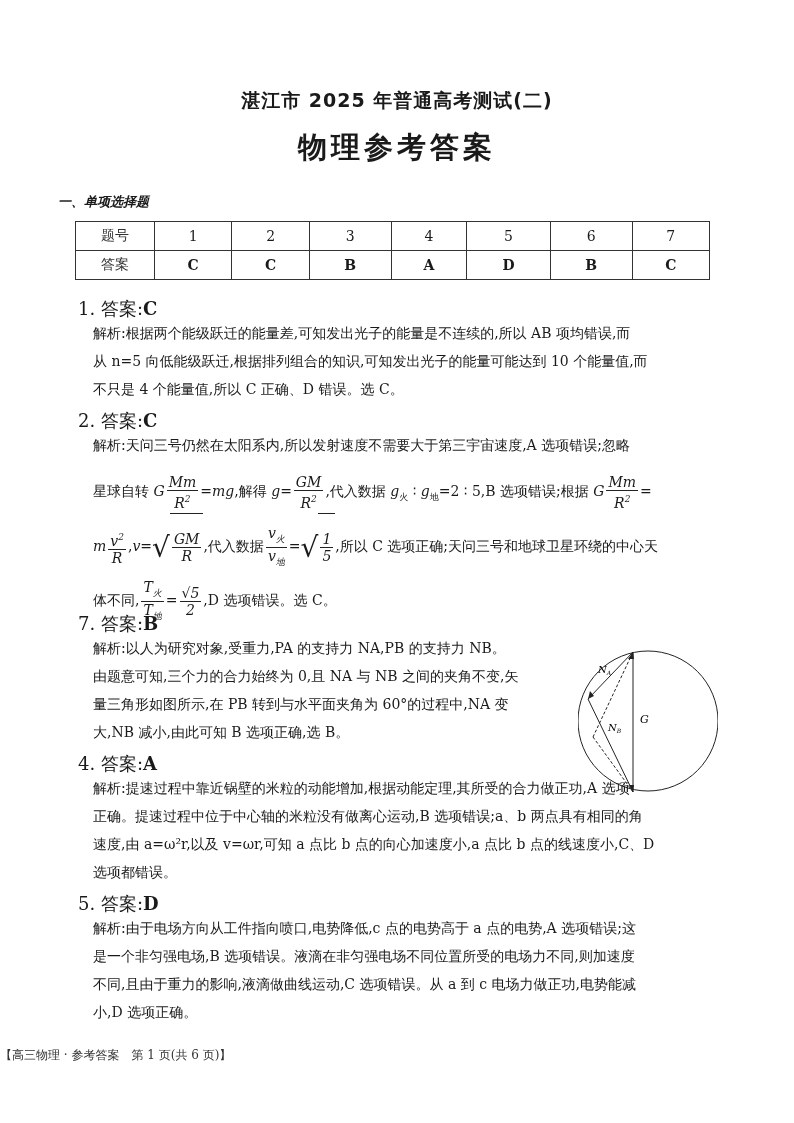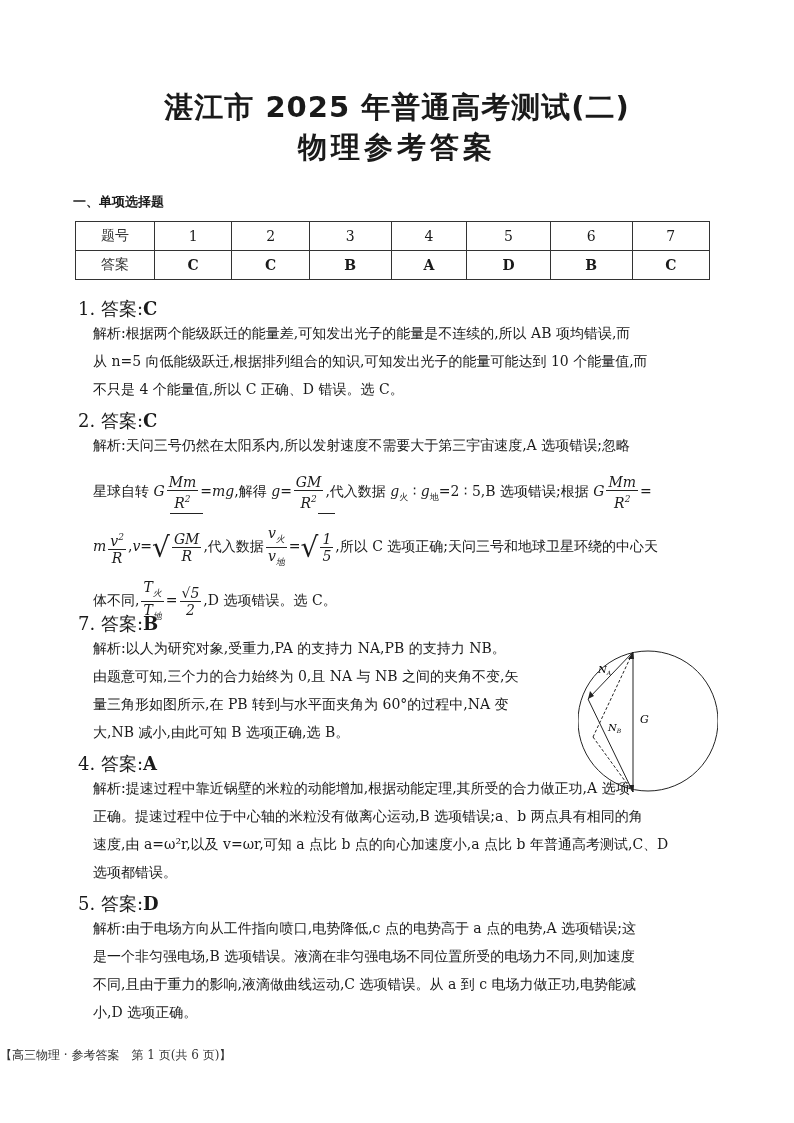--- a/index.html
+++ b/index.html
@@ -3,29 +3,29 @@
 <meta charset="utf-8">
 <style>
   html, body { margin: 0; padding: 0; background: #ffffff; }
   body {
     width: 794px; height: 1123px; position: relative; overflow: hidden;
     font-family: "DejaVu Serif", "Liberation Serif", serif;
     color: #1a1a1a;
   }
   .title1 {
     position: absolute; top: 88px; left: 0; width: 794px; text-align: center;
-    font-family: "DejaVu Sans", sans-serif; font-size: 29px; font-weight: bold; letter-spacing: 1px;
+    font-family: "DejaVu Sans", sans-serif; font-size: 19px; font-weight: bold; letter-spacing: 1px;
   }
   .title2 {
     position: absolute; top: 128px; left: 0; width: 794px; text-align: center;
     font-family: "DejaVu Sans", sans-serif; font-size: 29px; font-weight: bold; letter-spacing: 4px;
   }
   .section-head {
-    position: absolute; top: 193px; left: 73px;
-    font-family: "DejaVu Sans", sans-serif; font-size: 13px; font-weight: bold;
+    position: absolute; top: 193px; left: 58px;
+    font-family: "DejaVu Sans", sans-serif; font-size: 13px; font-weight: bold; font-style: italic;
   }
   table.ans {
     position: absolute; top: 221px; left: 75px; width: 635px;
     border-collapse: collapse; font-size: 14px;
   }
   table.ans td {
     border: 1px solid #333; height: 28px; text-align: center; padding: 0;
   }
   table.ans { border: 1.5px solid #222; }
   table.ans td.head { width: 78px; font-family: "DejaVu Serif", serif; color: #333; }
@@ -127,21 +127,21 @@
   <text x="20" y="36" font-size="10" font-style="italic" font-family="DejaVu Serif, serif">N<tspan font-size="6" dy="2">A</tspan></text>
   <text x="30" y="94" font-size="10" font-style="italic" font-family="DejaVu Serif, serif">N<tspan font-size="6" dy="2">B</tspan></text>
   <text x="62" y="86" font-size="11" font-style="italic" font-family="DejaVu Serif, serif">G</text>
 </svg>
 
 <div class="q-head" style="top:752px;">
   <span>4. 答案:</span><b>A</b>
 </div>
 <div class="line" style="top:780px;">解析:提速过程中靠近锅壁的米粒的动能增加,根据动能定理,其所受的合力做正功,A 选项</div>
 <div class="line" style="top:808px;">正确。提速过程中位于中心轴的米粒没有做离心运动,B 选项错误;a、b 两点具有相同的角</div>
-<div class="line" style="top:836px;">速度,由 a=ω²r,以及 v=ωr,可知 a 点比 b 点的向心加速度小,a 点比 b 年普通高考测试,C、D</div>
+<div class="line" style="top:836px;">速度,由 a=ω²r,以及 v=ωr,可知 a 点比 b 点的向心加速度小,a 点比 b 点的线速度小,C、D</div>
 <div class="line" style="top:864px;">选项都错误。</div>
 
 <div class="q-head" style="top:892px;">
   <span>5. 答案:</span><b>D</b>
 </div>
 <div class="line" style="top:920px;">解析:由于电场方向从工件指向喷口,电势降低,c 点的电势高于 a 点的电势,A 选项错误;这</div>
 <div class="line" style="top:948px;">是一个非匀强电场,B 选项错误。液滴在非匀强电场不同位置所受的电场力不同,则加速度</div>
 <div class="line" style="top:976px;">不同,且由于重力的影响,液滴做曲线运动,C 选项错误。从 a 到 c 电场力做正功,电势能减</div>
 <div class="line" style="top:1004px;">小,D 选项正确。</div>
 

